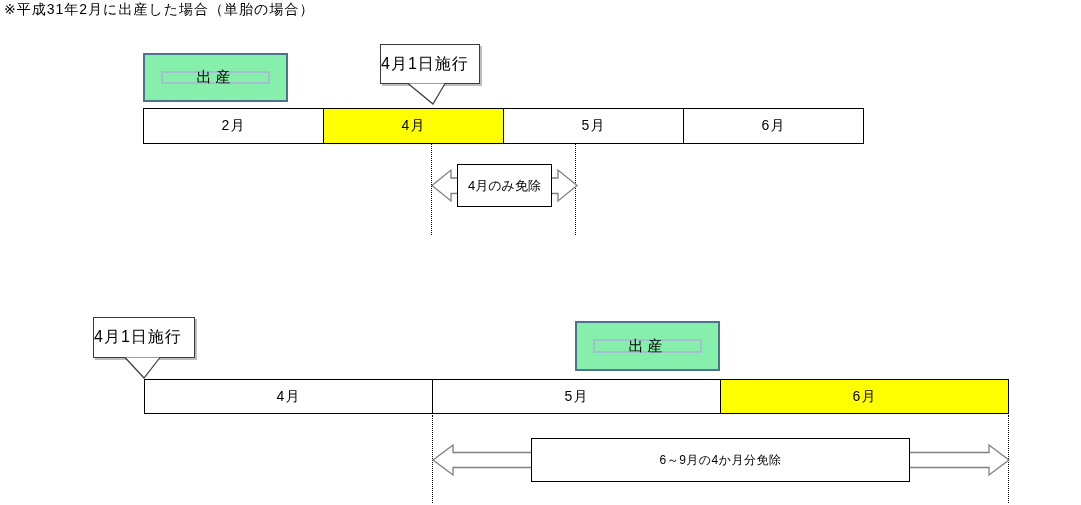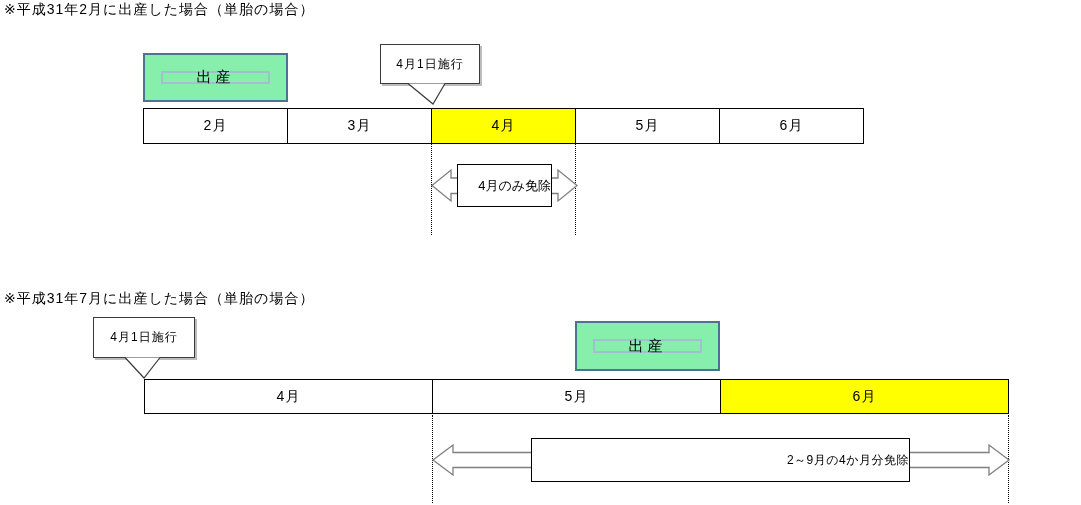--- a/index.html
+++ b/index.html
@@ -16,21 +16,21 @@
     border:2px solid var(--birth-box-outer,#4e7390);padding:16px;}
   .birth-box .inner{box-sizing:border-box;width:100%;height:100%;
     border:2px solid var(--birth-box-inner,#a3bdd1);
     display:flex;align-items:center;justify-content:center;
     font-size:15px;letter-spacing:4px;}
   .birth1{left:143px;top:53px;width:145px;height:49px;}
   .birth2{left:575px;top:321px;width:145px;height:50px;}
 
   
   .callout{position:absolute;box-sizing:border-box;background:#fff;border:1px solid #3a3a3a;
-    display:flex;align-items:center;justify-content:center;font-size:12px;letter-spacing:1px;
+    display:flex;align-items:center;font-size:16px;letter-spacing:1px;
     box-shadow:2px 2px 0 var(--shadow,#bcbcbc);}
   .callout1{left:380px;top:44px;width:100px;height:40px;}
   .callout2{left:93px;top:317px;width:102px;height:41px;}
   .pointer{position:absolute;overflow:visible;pointer-events:none;}
   .pointer path{fill:#fff;stroke:#3a3a3a;stroke-width:1.2;}
   .cp1{left:380px;top:83px;width:100px;height:24px;}
   .cp2{left:93px;top:357px;width:102px;height:24px;}
 
   
   .month-row{position:absolute;box-sizing:border-box;display:flex;
@@ -48,21 +48,21 @@
   .d1b{left:575px;top:144px;height:91px;}
   .d2a{left:432px;top:415px;height:88px;}
   .d2b{left:1008px;top:415px;height:88px;}
 
   
   .arrow-heads{position:absolute;overflow:visible;pointer-events:none;}
   .arrow-heads path{fill:#fff;stroke:var(--arrow-outline,#7f7f7f);stroke-width:1.3;}
   .ah1{left:428px;top:166px;width:153px;height:40px;}
   .ah2{left:428px;top:442px;width:586px;height:36px;}
   .arrow-body{position:absolute;box-sizing:border-box;background:#fff;border:1px solid #000;
-    display:flex;align-items:center;justify-content:flex-end;white-space:nowrap;}
+    display:flex;align-items:center;justify-content:center;white-space:nowrap;}
   .ab1{left:457px;top:164px;width:95px;height:43px;font-size:13px;}
   .ab2{left:531px;top:438px;width:379px;height:44px;font-size:12px;letter-spacing:0.5px;}
 </style>
 </head>
 <body>
 
 <div class="canvas">
 
   <div class="heading h1">※平成31年2月に出産した場合（単胎の場合）</div>
 
@@ -74,23 +74,20 @@
     <span>4月1日施行</span>
   </div>
   <svg class="pointer cp1" viewBox="0 0 100 24">
     <path d="M28,0.5 L53,21 L65,0.5"></path>
   </svg>
 
   <div class="month-row row1">
     <div class="cell">
         <span>2月</span>
       </div>
-    <div class="cell">
-        <span>3月</span>
-      </div>
     <div class="cell highlight">
         <span>4月</span>
       </div>
     <div class="cell">
         <span>5月</span>
       </div>
     <div class="cell">
         <span>6月</span>
       </div>
   </div>
@@ -99,21 +96,20 @@
   <div class="dotted d1b"></div>
 
   <svg class="arrow-heads ah1" viewBox="0 0 153 40">
     <path d="M4,19.5 L23,4 L23,12 L40,12 L40,27.5 L23,27.5 L23,35 Z"></path>
     <path d="M149,19.5 L130,4 L130,12 L113,12 L113,27.5 L130,27.5 L130,35 Z"></path>
   </svg>
   <div class="arrow-body ab1">
     <span>4月のみ免除</span>
   </div>
 
-  <div class="heading h2">※平成31年7月に出産した場合（単胎の場合）</div>
 
   <div class="callout callout2">
     <span>4月1日施行</span>
   </div>
   <svg class="pointer cp2" viewBox="0 0 102 24">
     <path d="M32,0.5 L51,21 L67,0.5"></path>
   </svg>
 
   <div class="birth-box birth2">
     <div class="inner">出産</div>
@@ -132,16 +128,16 @@
   </div>
 
   <div class="dotted d2a"></div>
   <div class="dotted d2b"></div>
 
   <svg class="arrow-heads ah2" viewBox="0 0 586 36">
     <path d="M5,18 L25,3 L25,10.5 L110,10.5 L110,25.5 L25,25.5 L25,33 Z"></path>
     <path d="M581,18 L561,3 L561,10.5 L476,10.5 L476,25.5 L561,25.5 L561,33 Z"></path>
   </svg>
   <div class="arrow-body ab2">
-    <span>2～9月の4か月分免除</span>
+    <span>6～9月の4か月分免除</span>
   </div>
 
 </div>
 
 </body></html>

